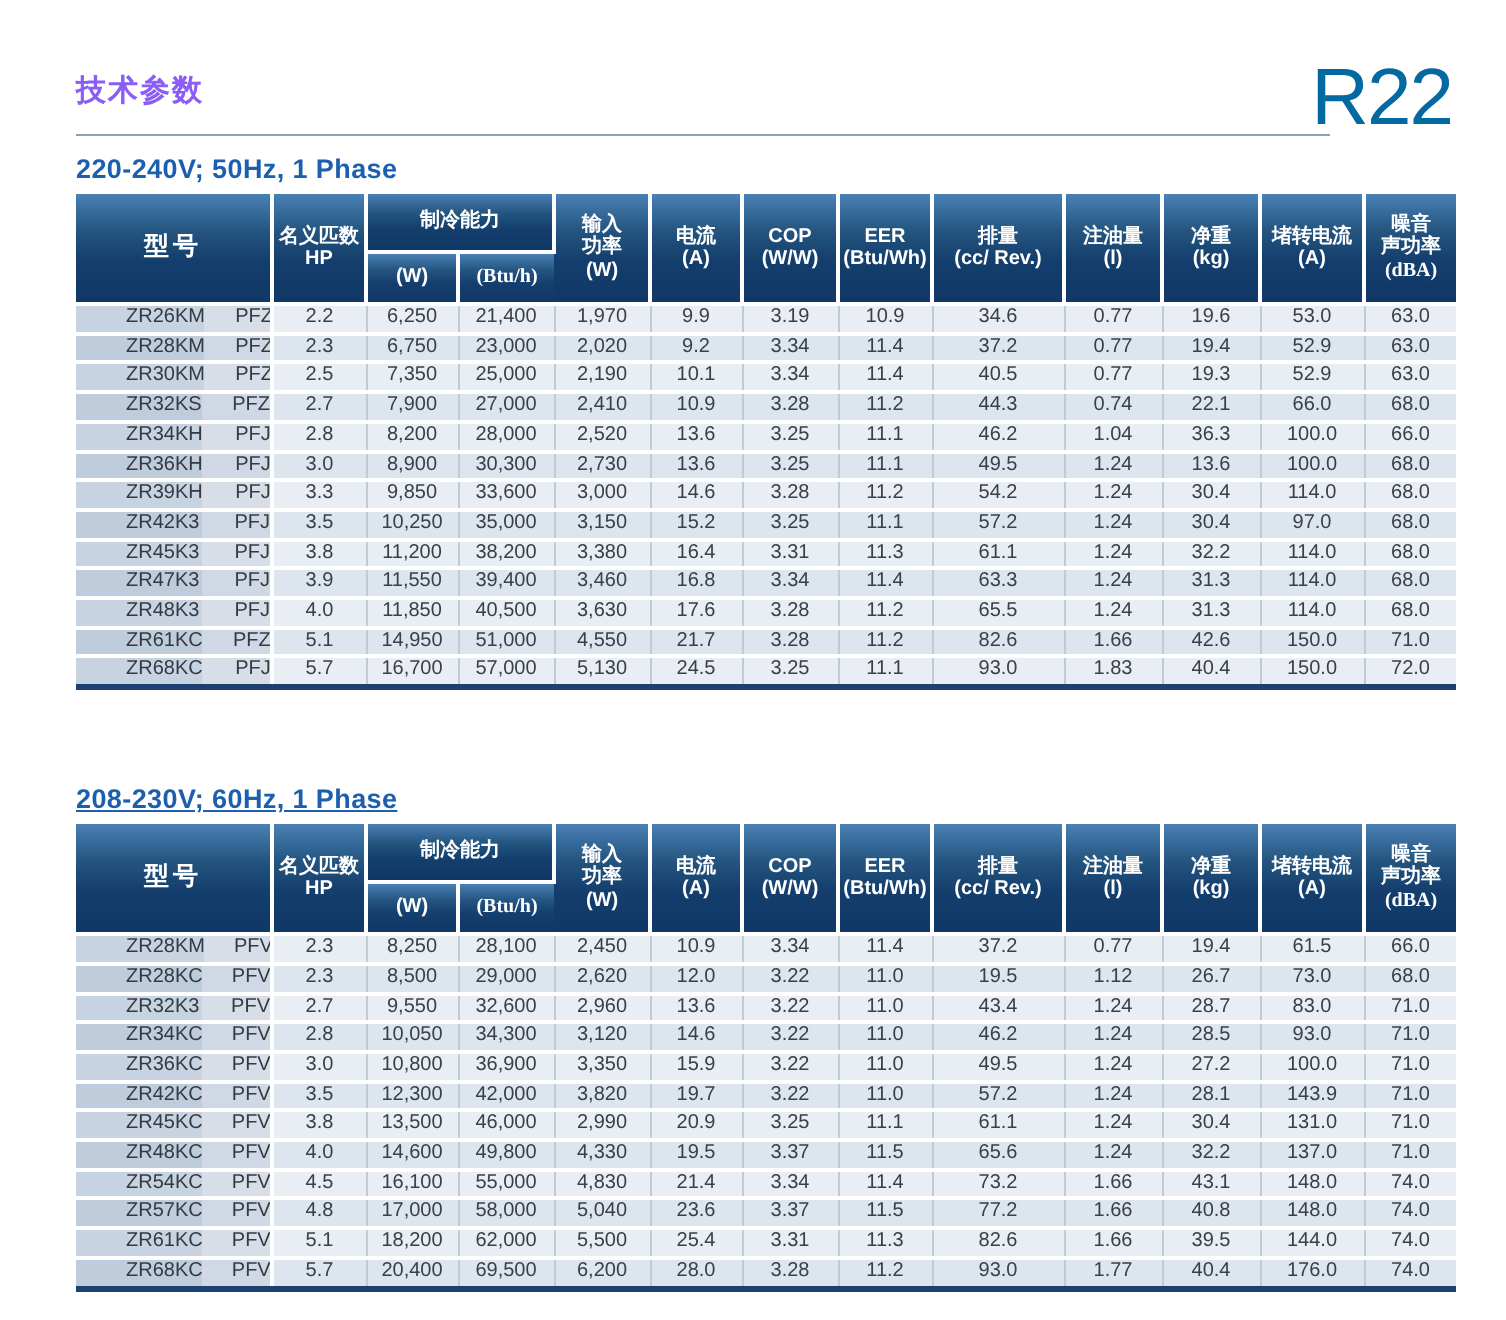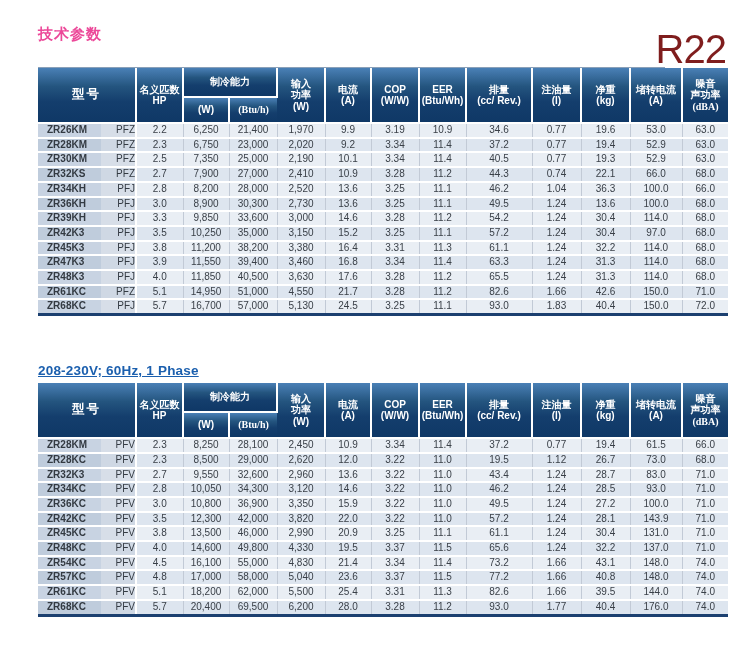--- a/index.html
+++ b/index.html
@@ -9,25 +9,25 @@
     width:753px; height:660px;
     background:#ffffff;
     font-family:"Liberation Sans", sans-serif;
     overflow:hidden;
   }
   .content { padding:28px 0 0 38px; width:728px; }
 
   
   .page-header { display:flex; align-items:flex-end; justify-content:space-between; height:40px; }
   .page-title {
-    font-size:15px; font-weight:bold; color:#ec4899;
-    padding-bottom:24px; letter-spacing:1px;
+    font-size:15px; font-weight:bold; color:#8b5cf6;
+    padding-bottom:13px; letter-spacing:1px;
   }
   .refrigerant {
-    font-size:40px; line-height:38px; color:#7f1d1d;
+    font-size:40px; line-height:38px; color:#0369a1;
     font-weight:500; letter-spacing:-1px; padding-right:2px;
   }
   .rule { height:1px; background:#8aa0b8; width:627px; margin-top:-1px; }
 
   .section-title {
     font-size:13.5px; font-weight:bold; color:#1b5fae;
     margin-top:9px; margin-bottom:5px; letter-spacing:0.2px;
   }
   .section-2 .section-title { margin-top:47px;text-decoration:underline; }
 
@@ -62,40 +62,41 @@
   table.spec td:last-child { border-right:none;margin-left:31px; }
   table.spec tbody tr:last-child td { border-bottom:none; }
 
   table.spec tbody tr.odd td { background:#e9eef4; }
   table.spec tbody tr.even td { background:#dde5ef; }
 
   table.spec td.model-cell { padding:0; border-right:2px solid #ffffff; }
   table.spec tbody tr.odd td.model-cell { background:#c8d3e2; }
   table.spec tbody tr.even td.model-cell { background:#bfccdc; }
   .model-wrap { display:flex; width:100%; height:100%; align-items:center; }
-  .model-name { flex:1 1 auto; text-align:left; padding-left:9px; color:#333a42;font-weight:bold; }
+  .model-name { flex:1 1 auto; text-align:left; padding-left:25px; color:#333a42; }
   .model-suffix {
     flex:0 0 34px; text-align:right; padding-left:3px; color:#333a42;
   }
   table.spec tbody tr.odd .model-suffix  { background:#d7dee8; }
   table.spec tbody tr.even .model-suffix { background:#cfd8e4; }
 </style>
 </head>
 <body>
 
 <div class="page">
   <div class="content">
 
     <div class="page-header">
       <div class="page-title">技术参数</div>
       <div class="refrigerant">R22</div>
     </div>
     <div class="rule"></div>
 
     <div class="section section-1">
+      <div class="section-title">220-240V; 50Hz, 1 Phase</div>
       <table class="spec">
         <colgroup>
           <col style="width:98px">
             <col style="width:47px">
             <col style="width:46px">
             <col style="width:48px">
           <col style="width:48px">
             <col style="width:46px">
             <col style="width:48px">
             <col style="width:47px">
@@ -557,21 +558,21 @@
               <td class="model-cell">
                 <div class="model-wrap">
                   <span class="model-name">ZR42KC</span>
                   <span class="model-suffix">PFV</span>
                 </div>
               </td>
               <td>3.5</td>
               <td>12,300</td>
               <td>42,000</td>
               <td>3,820</td>
-              <td>22.0</td>
+              <td>19.7</td>
               <td>3.22</td>
               <td>11.0</td>
               <td>57.2</td>
               <td>1.24</td>
               <td>28.1</td>
               <td>143.9</td>
               <td>71.0</td>
             </tr>
             <tr class="odd">
               <td class="model-cell">

